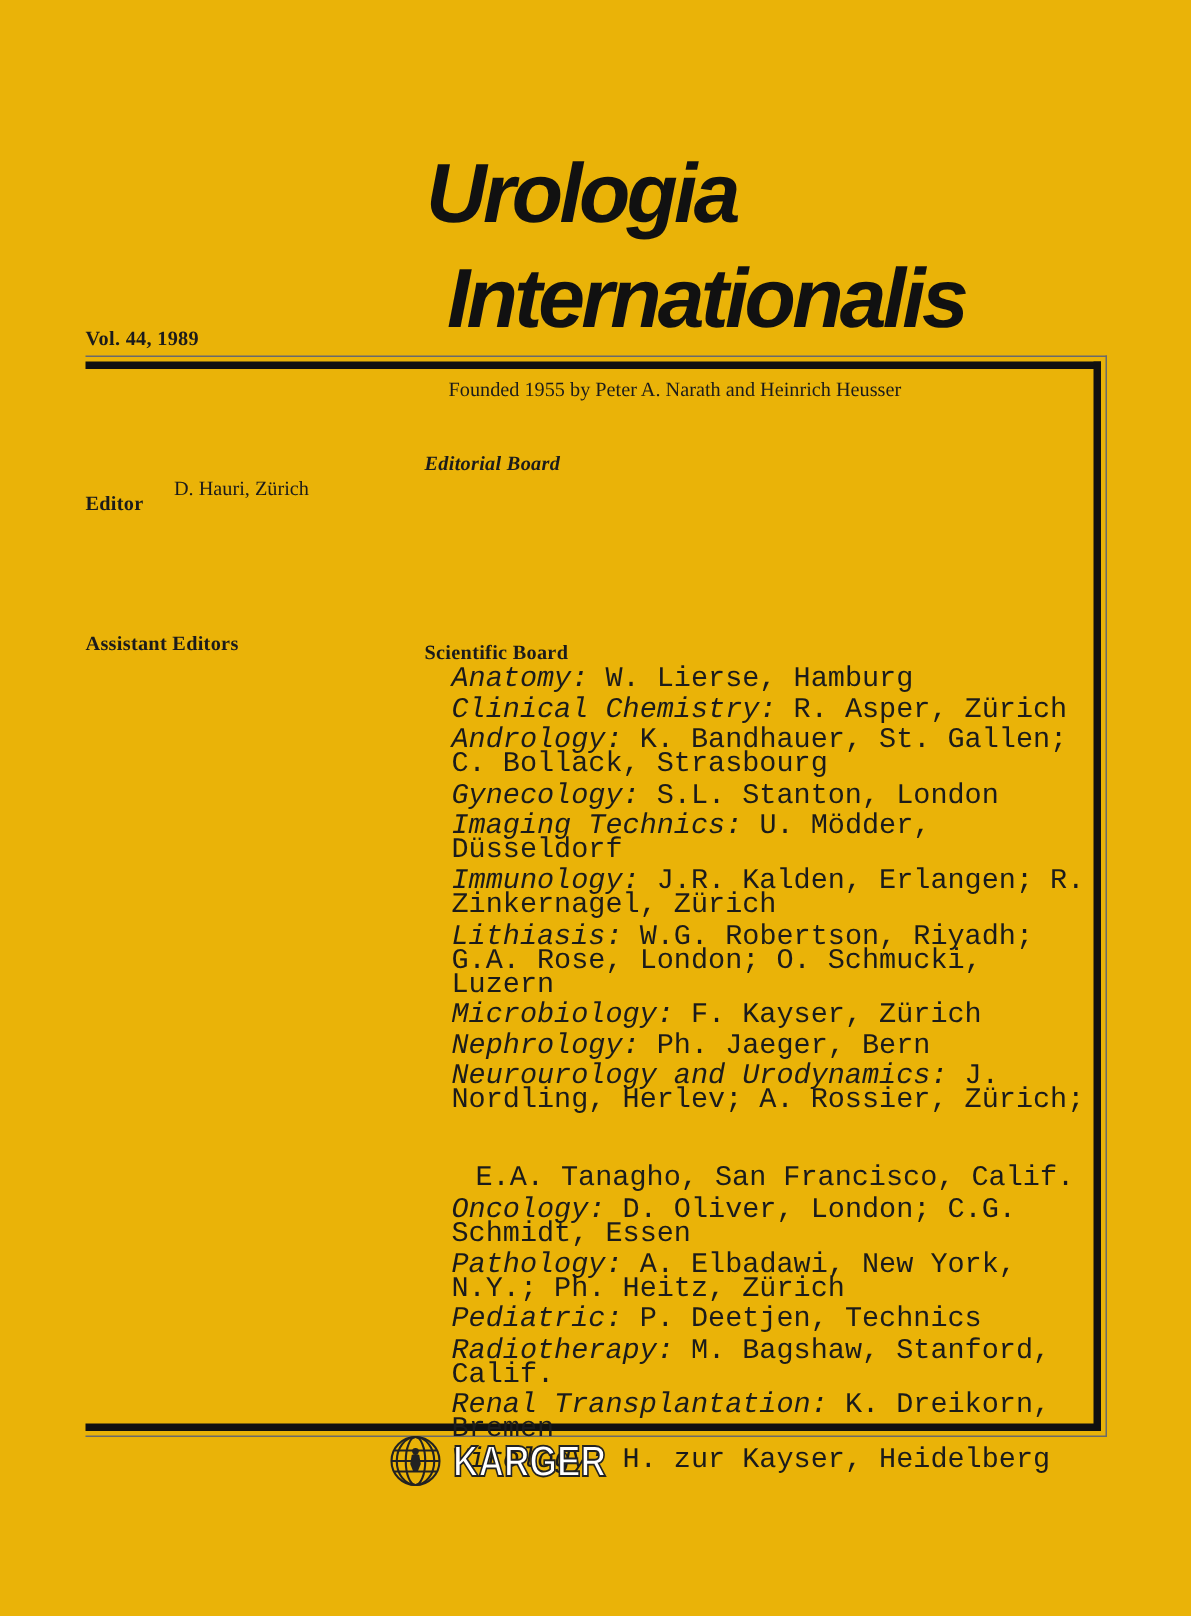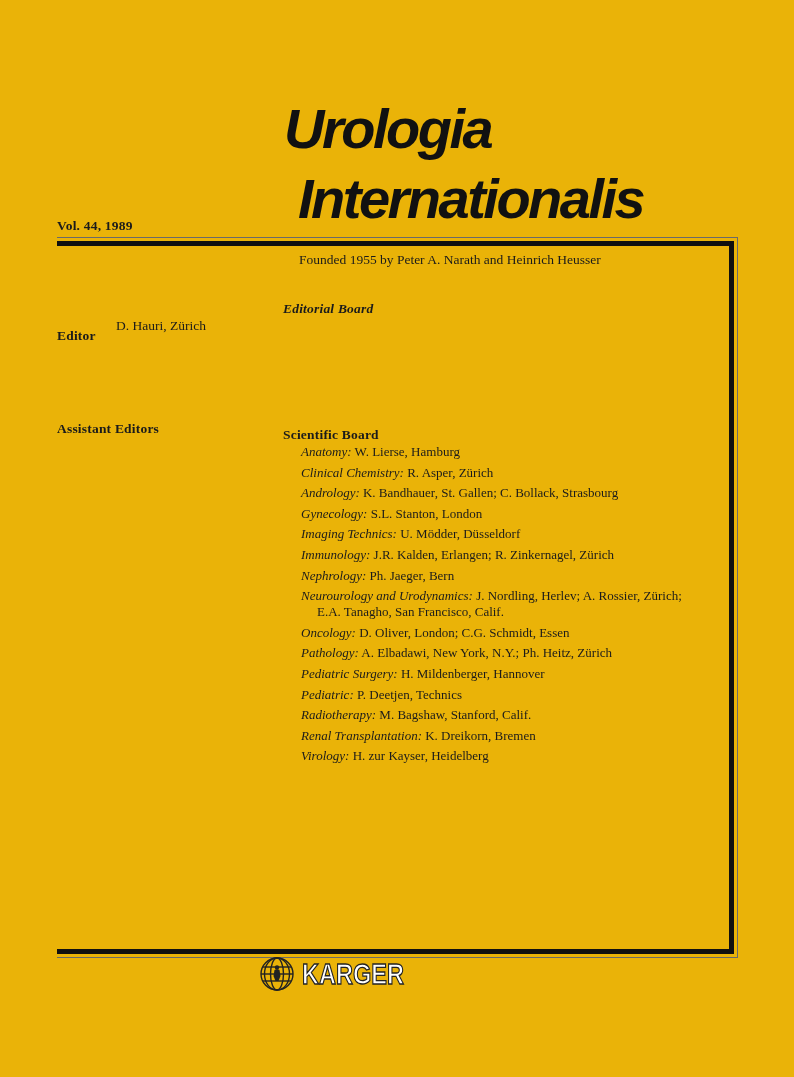--- a/index.html
+++ b/index.html
@@ -77,26 +77,27 @@
   .editor-name         { position: absolute; left: 75px;  top: 318px; font-size: 13.5px; margin-left: 41px; }
   .edboard-heading     { position: absolute; left: 283px; top: 301px; font-style: italic; }
   .edboard-col1        { position: absolute; left: 301px; top: 318px; }
   .edboard-col2        { position: absolute; left: 529px; top: 318px; }
   .assistant-heading   { position: absolute; left: 57px;  top: 421px; }
   .assistant-list      { position: absolute; left: 75px;  top: 438px; line-height: 17.6px; }
   .sciboard-heading    { position: absolute; left: 283px; top: 427px; }
   .sciboard-list       { position: absolute; left: 301px; top: 444px; width: 426px; }
 
   .sb-entry {
-    font-size: 13px;
+    font-size: 19px;
     line-height: 16px;
     margin: 0 0 4.6px 0;
+    font-family: Liberation Mono, monospace;
   }
   .sb-field { font-style: italic; }
-  .sb-cont  { padding-left: 16px; }
+  .sb-cont  { padding-left: 16px; margin-top: 36px; }
 
   
   .publisher {
     position: absolute;
     left: 258px;
     top: 955px;
     display: flex;
     align-items: flex-start;
     gap: 4px;
   }
@@ -179,42 +180,47 @@
       <span class="sb-field">Imaging Technics:</span>
       <span>U. Mödder, Düsseldorf</span>
       
     </div>
       <div class="sb-entry">
       <span class="sb-field">Immunology:</span>
       <span>J.R. Kalden, Erlangen; R. Zinkernagel, Zürich</span>
       
     </div>
       <div class="sb-entry">
+      <span class="sb-field">Lithiasis:</span>
+      <span>W.G. Robertson, Riyadh; G.A. Rose, London; O. Schmucki, Luzern</span>
+      
+    </div>
+      <div class="sb-entry">
+      <span class="sb-field">Microbiology:</span>
+      <span>F. Kayser, Zürich</span>
+      
+    </div>
+      <div class="sb-entry">
       <span class="sb-field">Nephrology:</span>
       <span>Ph. Jaeger, Bern</span>
       
     </div>
       <div class="sb-entry">
       <span class="sb-field">Neurourology and Urodynamics:</span>
       <span>J. Nordling, Herlev; A. Rossier, Zürich;</span>
       <div class="sb-cont">E.A. Tanagho, San Francisco, Calif.</div>
     </div>
       <div class="sb-entry">
       <span class="sb-field">Oncology:</span>
       <span>D. Oliver, London; C.G. Schmidt, Essen</span>
       
     </div>
       <div class="sb-entry">
       <span class="sb-field">Pathology:</span>
       <span>A. Elbadawi, New York, N.Y.; Ph. Heitz, Zürich</span>
-      
-    </div>
-      <div class="sb-entry">
-      <span class="sb-field">Pediatric Surgery:</span>
-      <span>H. Mildenberger, Hannover</span>
       
     </div>
       <div class="sb-entry">
       <span class="sb-field">Pediatric:</span>
       <span>P. Deetjen, Technics</span>
       
     </div>
       <div class="sb-entry">
       <span class="sb-field">Radiotherapy:</span>
       <span>M. Bagshaw, Stanford, Calif.</span>

